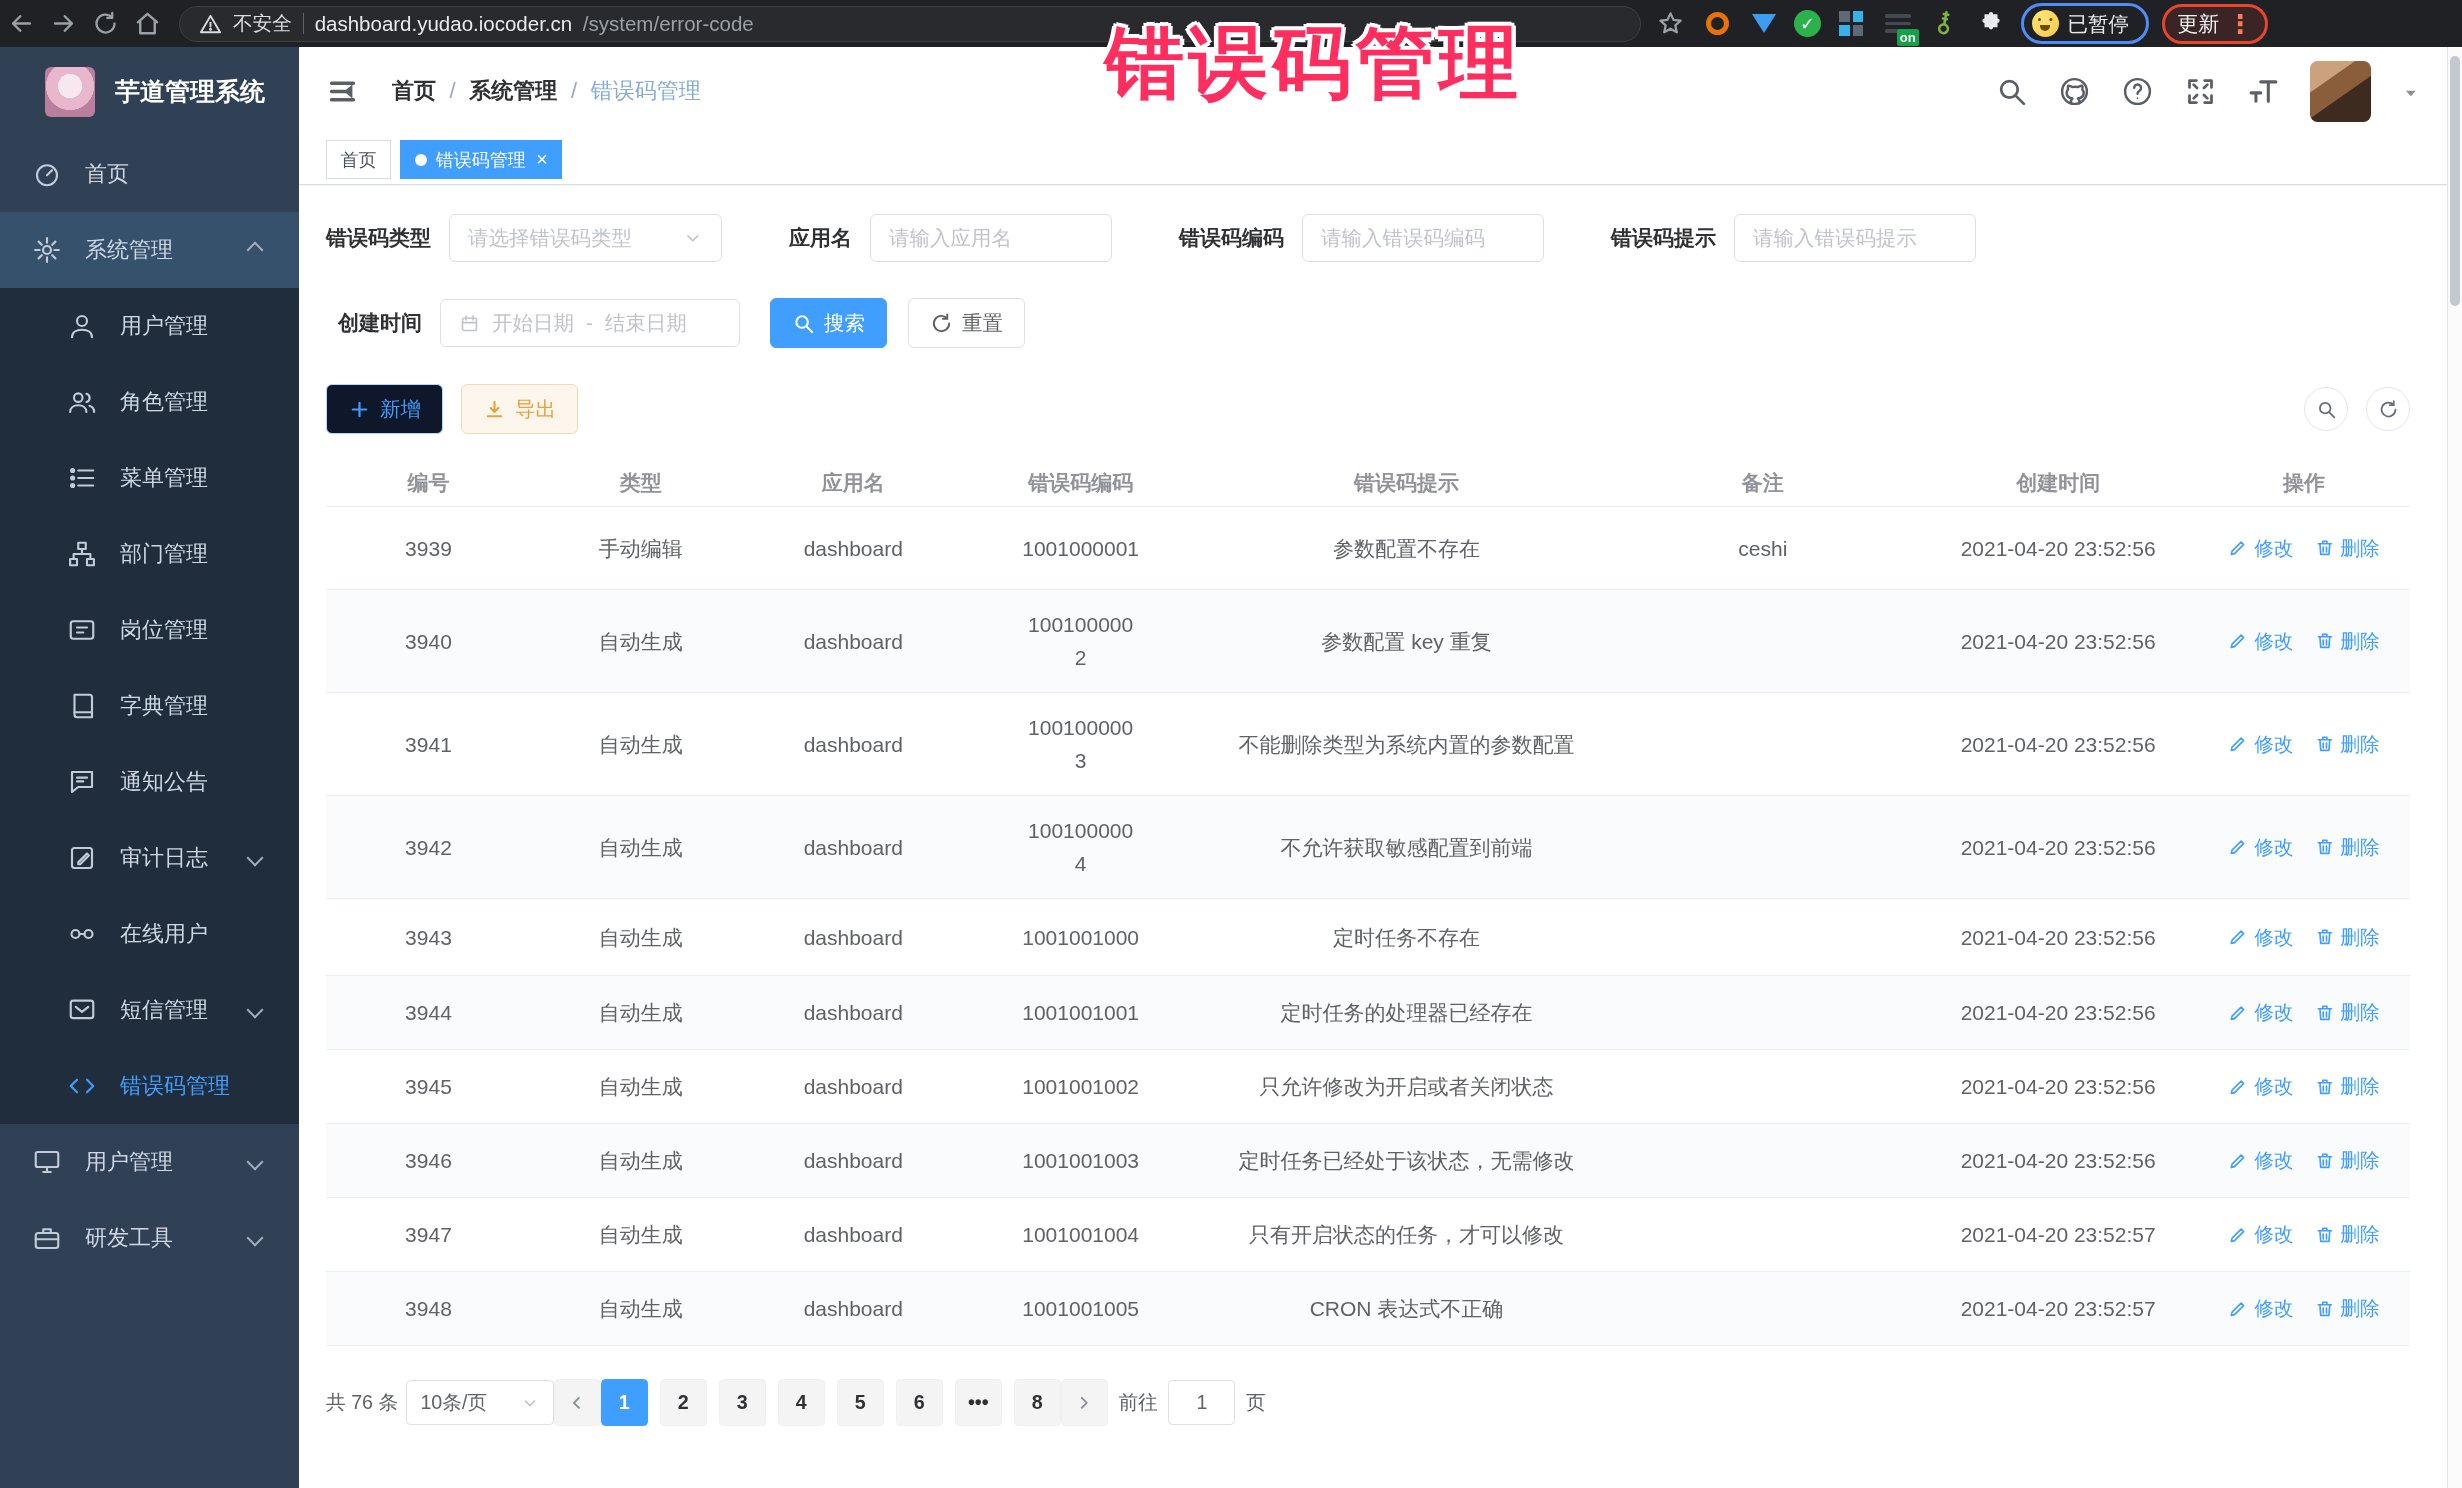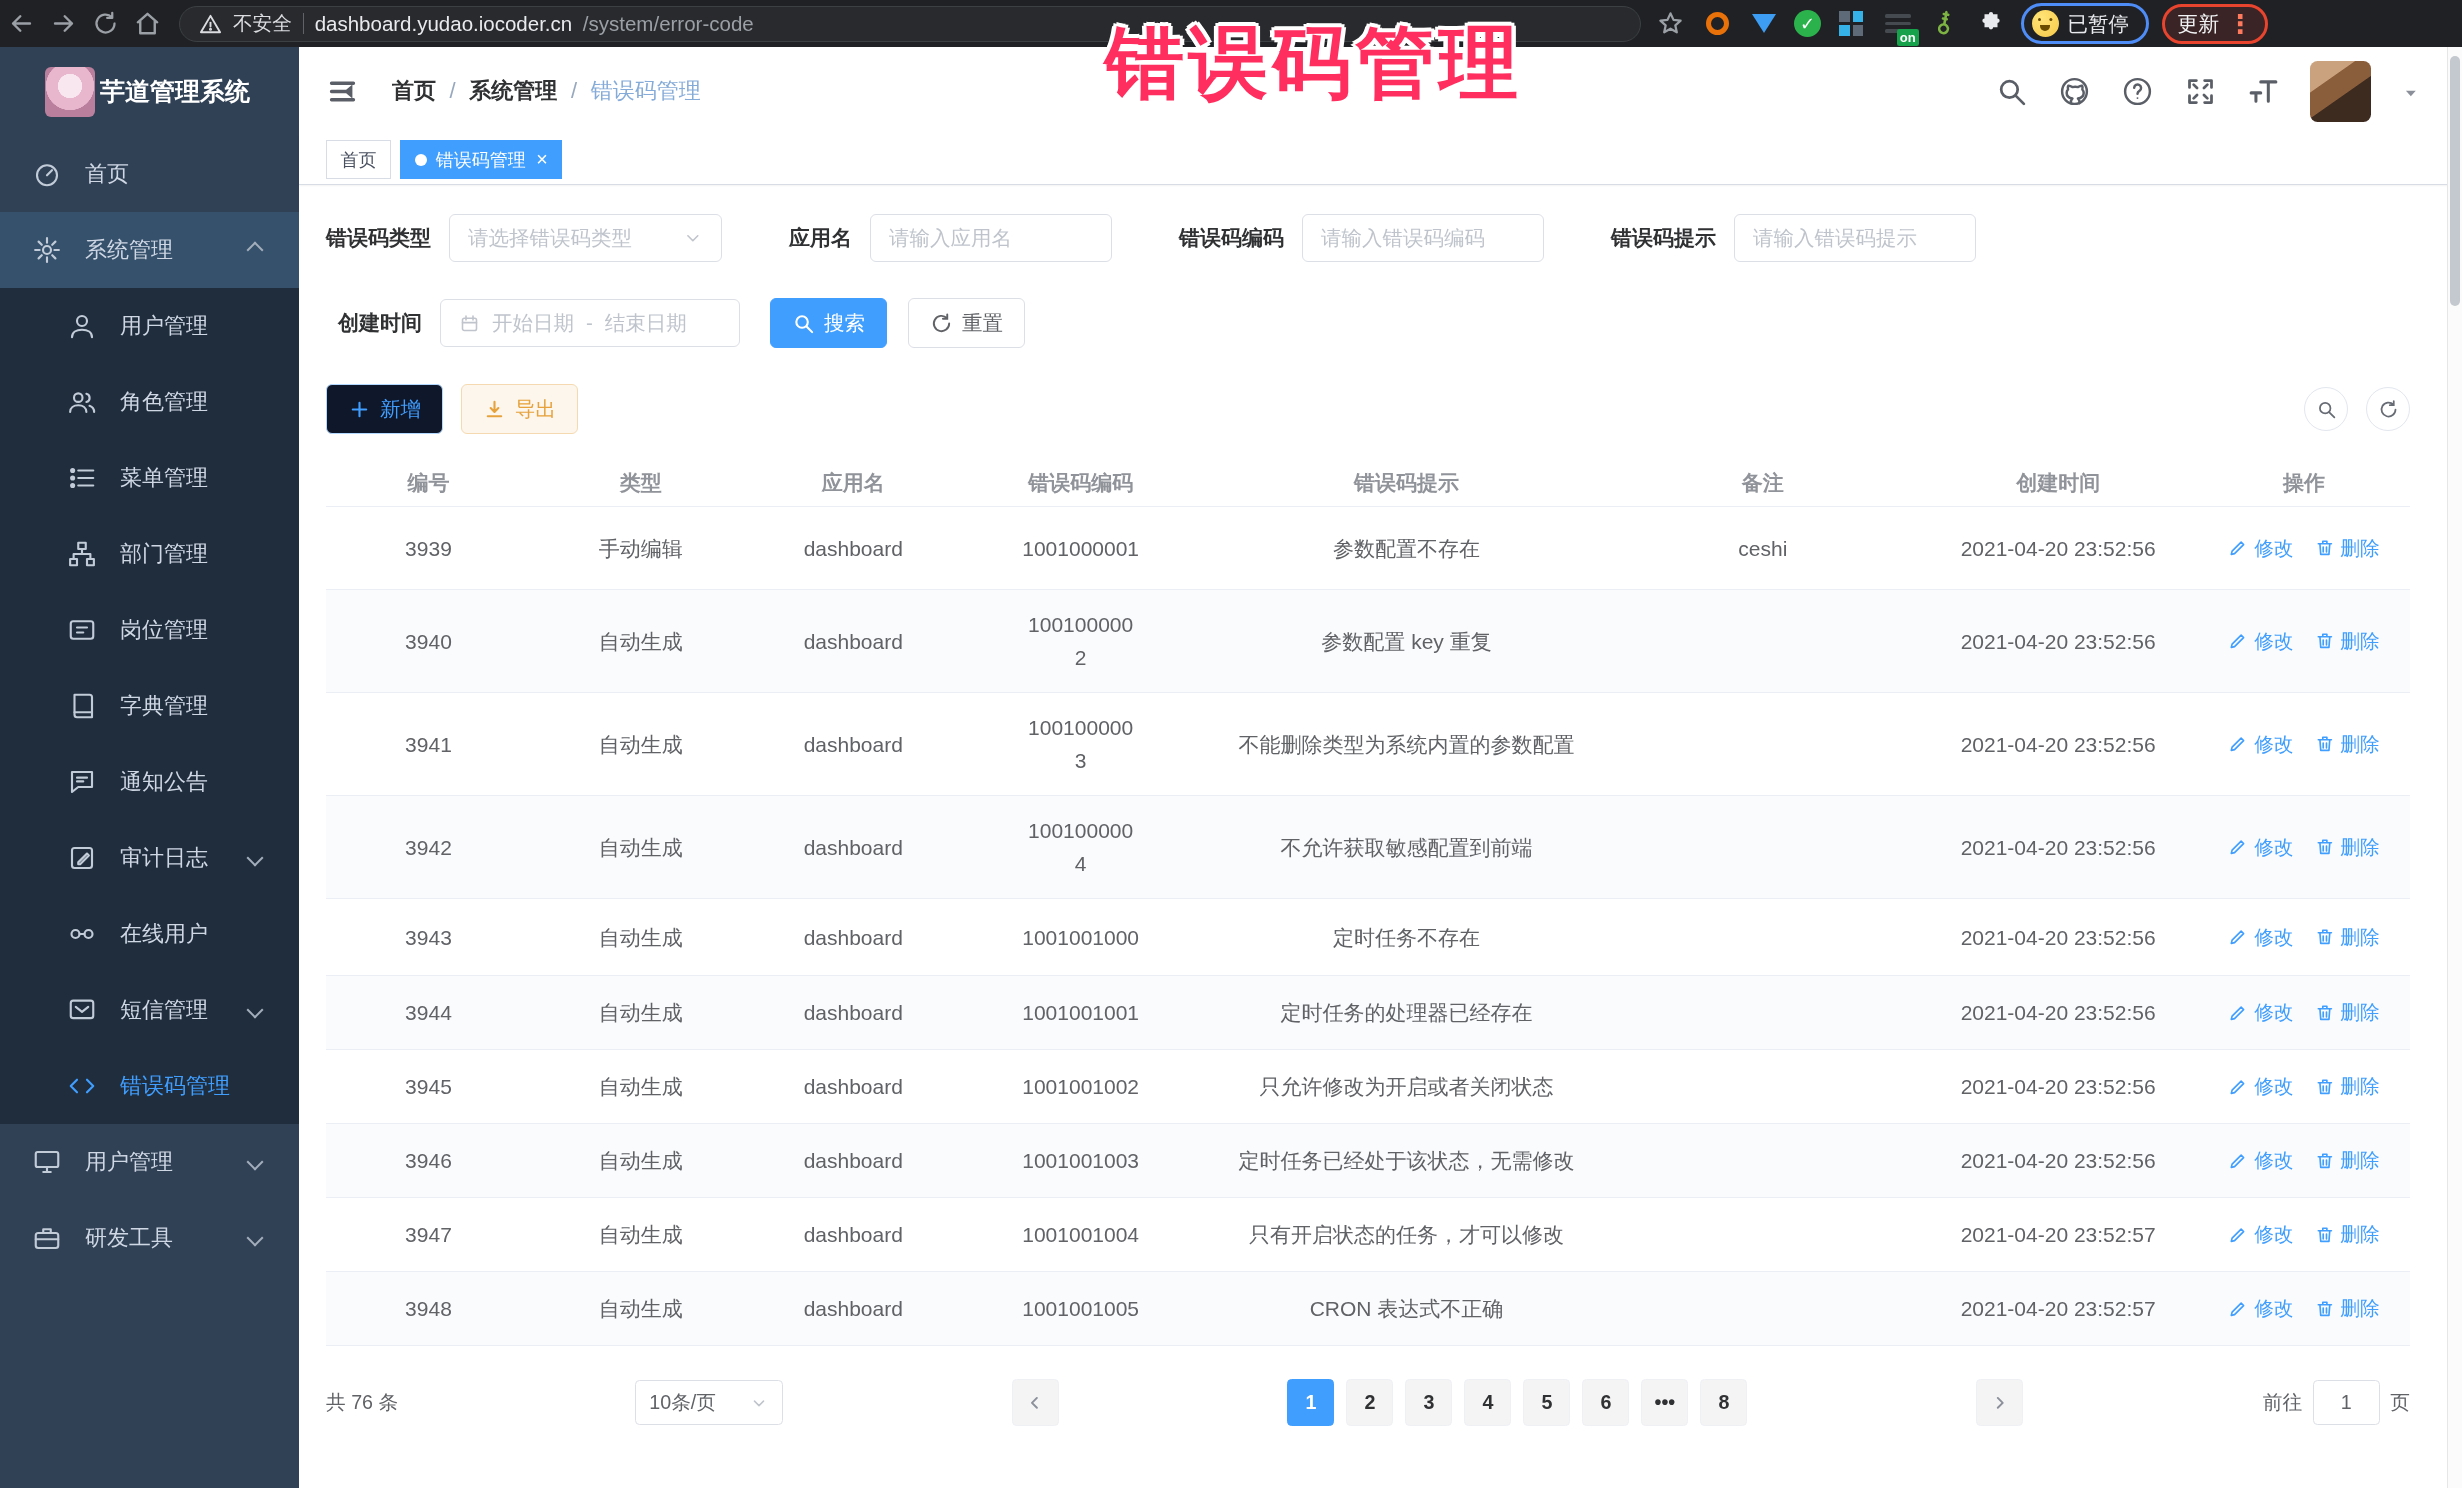--- a/index.html
+++ b/index.html
@@ -46,21 +46,21 @@
   .vdots{color:#ff7a5c;font-size:26px;font-weight:bold;line-height:1;letter-spacing:0}
 
   
   .annotation{position:absolute;left:1105px;top:10.6px;z-index:50;font-size:79px;font-weight:800;color:var(--pink);
     letter-spacing:4.5px;white-space:nowrap;
     text-shadow:-4.5px 0 0 #fff,4.5px 0 0 #fff,0 -4.5px 0 #fff,0 4.5px 0 #fff,-3px -3px 0 #fff,3px 3px 0 #fff,-3px 3px 0 #fff,3px -3px 0 #fff;}
 
   
   .app{position:absolute;left:0;top:47px;width:2462px;height:1441px;display:flex}
   .sidebar{width:299px;height:100%;background:var(--sidebar-bg);flex:none;overflow:hidden}
-  .logo-row{display:flex;align-items:center;gap:5px;padding:19.7px 0 19.7px 45px;height:89px}
+  .logo-row{display:flex;align-items:center;gap:20px;padding:19.7px 0 19.7px 45px;height:89px}
   .logo-img{width:50px;height:50px;border-radius:6px;background:
     radial-gradient(circle at 50% 38%,#f8e7ee 0 30%,#e9b7cd 31% 60%,#b97f9d 61%);flex:none}
   .app-title{color:#fff;font-size:25px;font-weight:bold}
   .menu-item{height:76px;display:flex;align-items:center;color:#cfd7e4;font-size:22px;cursor:pointer}
   .menu-item .mi-ic{width:30px;height:30px;margin-right:23px;flex:none;color:#c2cbd8}
   .menu-item.lvl1{padding-left:32px}
   .menu-item.lvl2{padding-left:67px;background:var(--submenu-bg)}
   .menu-item.selected{background:var(--selected-bg)}
   .menu-item.active{color:var(--primary)}
   .menu-item.active .mi-ic{color:var(--primary)}
@@ -118,21 +118,21 @@
   .table{width:2084px}
   .thead{display:flex;height:47px;align-items:center;border-bottom:0.8px solid var(--table-line)}
   .th{color:var(--txt-head);font-weight:bold;text-align:center;font-size:21px}
   .trow{display:flex;align-items:center;border-bottom:0.8px solid var(--table-line)}
   .trow.stripe{background:#fafbfd}
   .td{text-align:center;color:var(--txt);font-size:21px;line-height:33px}
   .ops{display:flex;align-items:center;justify-content:center;gap:21px}
   .op{color:var(--primary);display:inline-flex;align-items:center;gap:6px;cursor:pointer;font-size:19.7px;text-decoration:none}
   .op svg{width:19.7px;height:19.7px}
 
-  .pager{display:flex;align-items:center;justify-content:space-between;margin-top:33px;gap:16px;font-size:19.7px;color:var(--txt)}
+  .pager{display:flex;align-items:center;justify-content:flex-start;margin-top:33px;gap:0;font-size:19.7px;color:var(--txt)}
   .pager .total{margin-right:7.6px;color:#606266}
   .psize{width:148px;height:45px;border:0.8px solid var(--border);border-radius:4.5px;display:flex;align-items:center;
     padding:0 13.6px;color:#606266;gap:7.6px}
   .psize .ph{flex:1}
   .pbtn{min-width:47px;height:47px;border-radius:4.5px;background:#f4f4f5;border:0.8px solid #eef0f4;color:#303133;
     display:flex;align-items:center;justify-content:center;font-weight:bold;cursor:pointer}
   .pbtn.active{background:var(--primary);color:#fff;border-color:var(--primary)}
   .pbtn.arrow{color:#8b909a;font-weight:normal}
   .goto{display:flex;align-items:center;gap:10.6px;margin-left:10.6px;color:#606266}
   .goto-inp{width:67px;height:45px;border:0.8px solid var(--border);border-radius:4.5px;display:flex;align-items:center;

